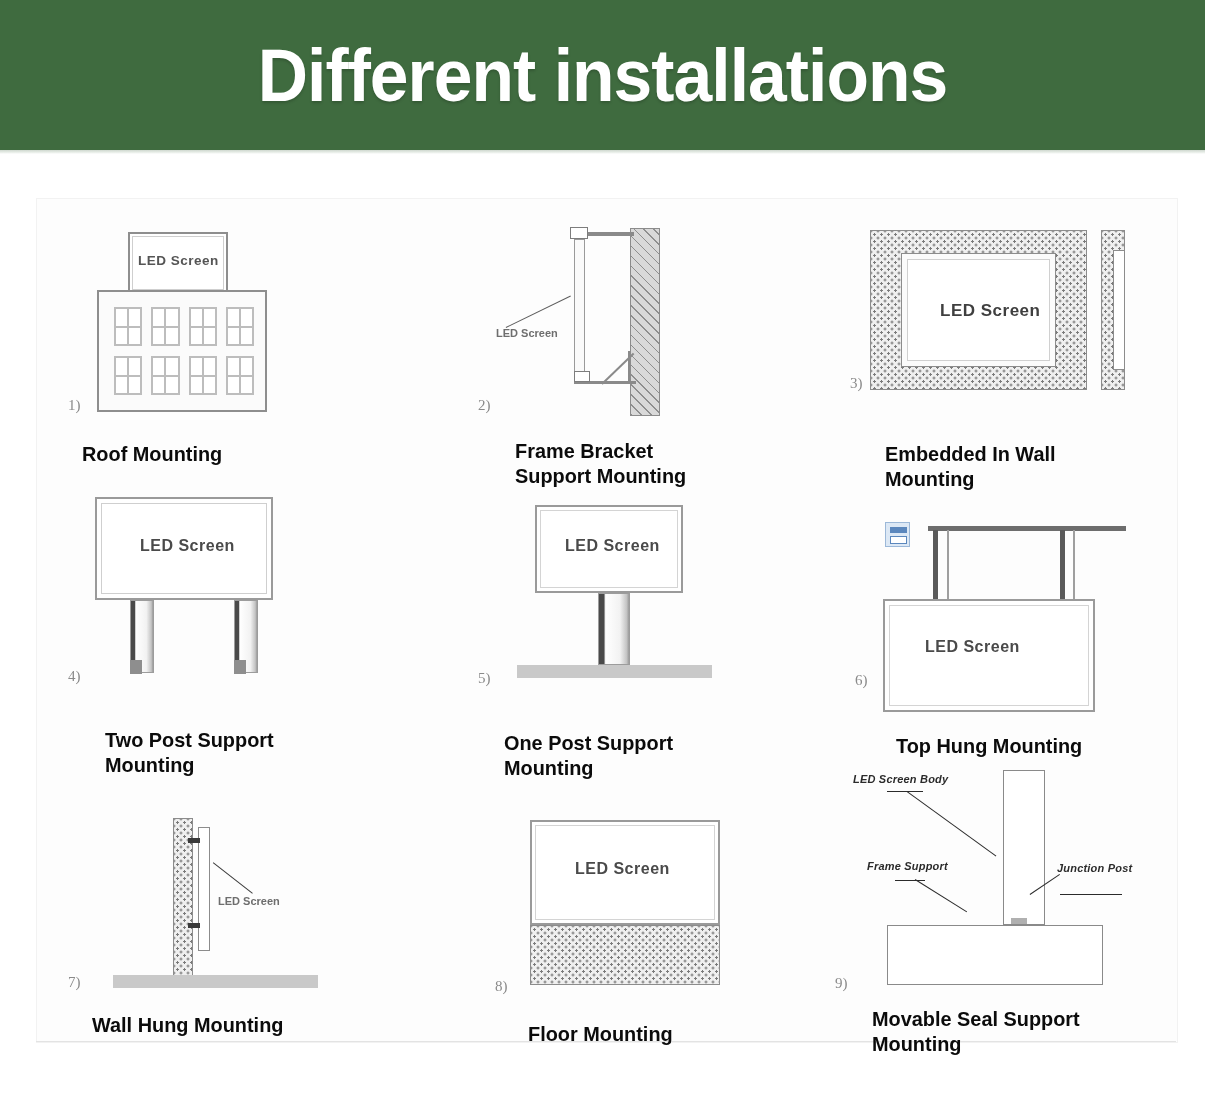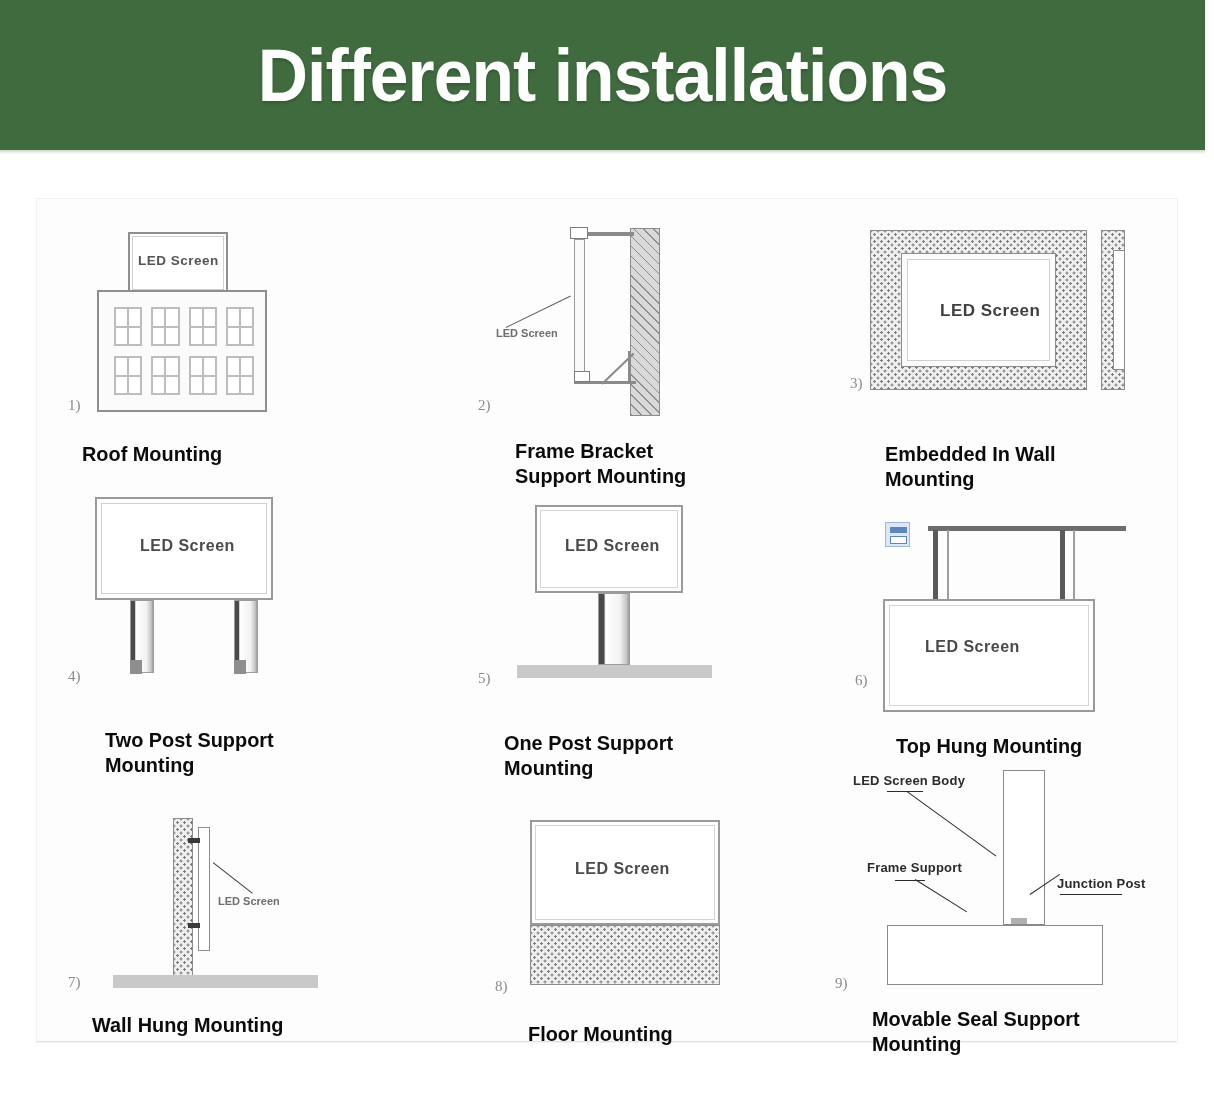--- a/index.html
+++ b/index.html
@@ -56,22 +56,22 @@
   }
   
   .box{position:absolute;box-sizing:border-box;border:2px solid #9a9a9a;background:#ffffff;}
   .boxthin{position:absolute;box-sizing:border-box;border:1px solid #a8a8a8;background:#ffffff;}
   .screenlabel{
     position:absolute;color:#4a4a4a;font-size:16px;font-weight:bold;
     font-family:"Liberation Sans", sans-serif;white-space:nowrap;
     letter-spacing:.5px;
   }
   .smalllabel{
-    position:absolute;color:#2b2b2b;font-size:13px;font-weight:bold;
-    white-space:nowrap;letter-spacing:.2px;
+    position:absolute;color:#2b2b2b;font-size:11px;font-weight:bold;
+    white-space:nowrap;letter-spacing:.2px;font-style:italic;
   }
   .tinylabel{
     position:absolute;color:#6e6e6e;font-size:11px;font-weight:bold;
     white-space:nowrap;
   }
   .slab{position:absolute;background:#c9c9c9;}
   .bar{position:absolute;background:#9a9a9a;}
   .dark{position:absolute;background:#3a3a3a;}
   
   .hatch{
@@ -298,20 +298,20 @@
     <div class="dark" style="left:166px;top:158px;width:16px;height:6px;background:#b0b0b0;"></div>
 
     <span class="smalllabel" style="left:8px;top:13px;">LED Screen Body</span>
     <div class="line" style="left:42px;top:31px;width:36px;background:#2b2b2b;"></div>
     <div class="line" style="left:62px;top:31px;width:110px;background:#2b2b2b;transform:rotate(36deg);"></div>
 
     <span class="smalllabel" style="left:22px;top:100px;">Frame Support</span>
     <div class="line" style="left:50px;top:120px;width:30px;background:#2b2b2b;"></div>
     <div class="line" style="left:70px;top:119px;width:61px;background:#2b2b2b;transform:rotate(32deg);"></div>
 
-    <span class="smalllabel" style="left:212px;top:116px;">Junction Post</span>
+    <span class="smalllabel" style="left:212px;top:102px;">Junction Post</span>
     <div class="line" style="left:215px;top:134px;width:62px;background:#2b2b2b;"></div>
     <div class="line" style="left:185px;top:134px;width:36px;background:#2b2b2b;transform:rotate(-34deg);"></div>
   </div>
   <span class="idx" style="left:-10px;top:215px;">9)</span>
 </div>
 <div class="caption" style="left:872px;top:1006px;width:330px;">Movable Seal Support
 Mounting</div>
 
 </body></html>

